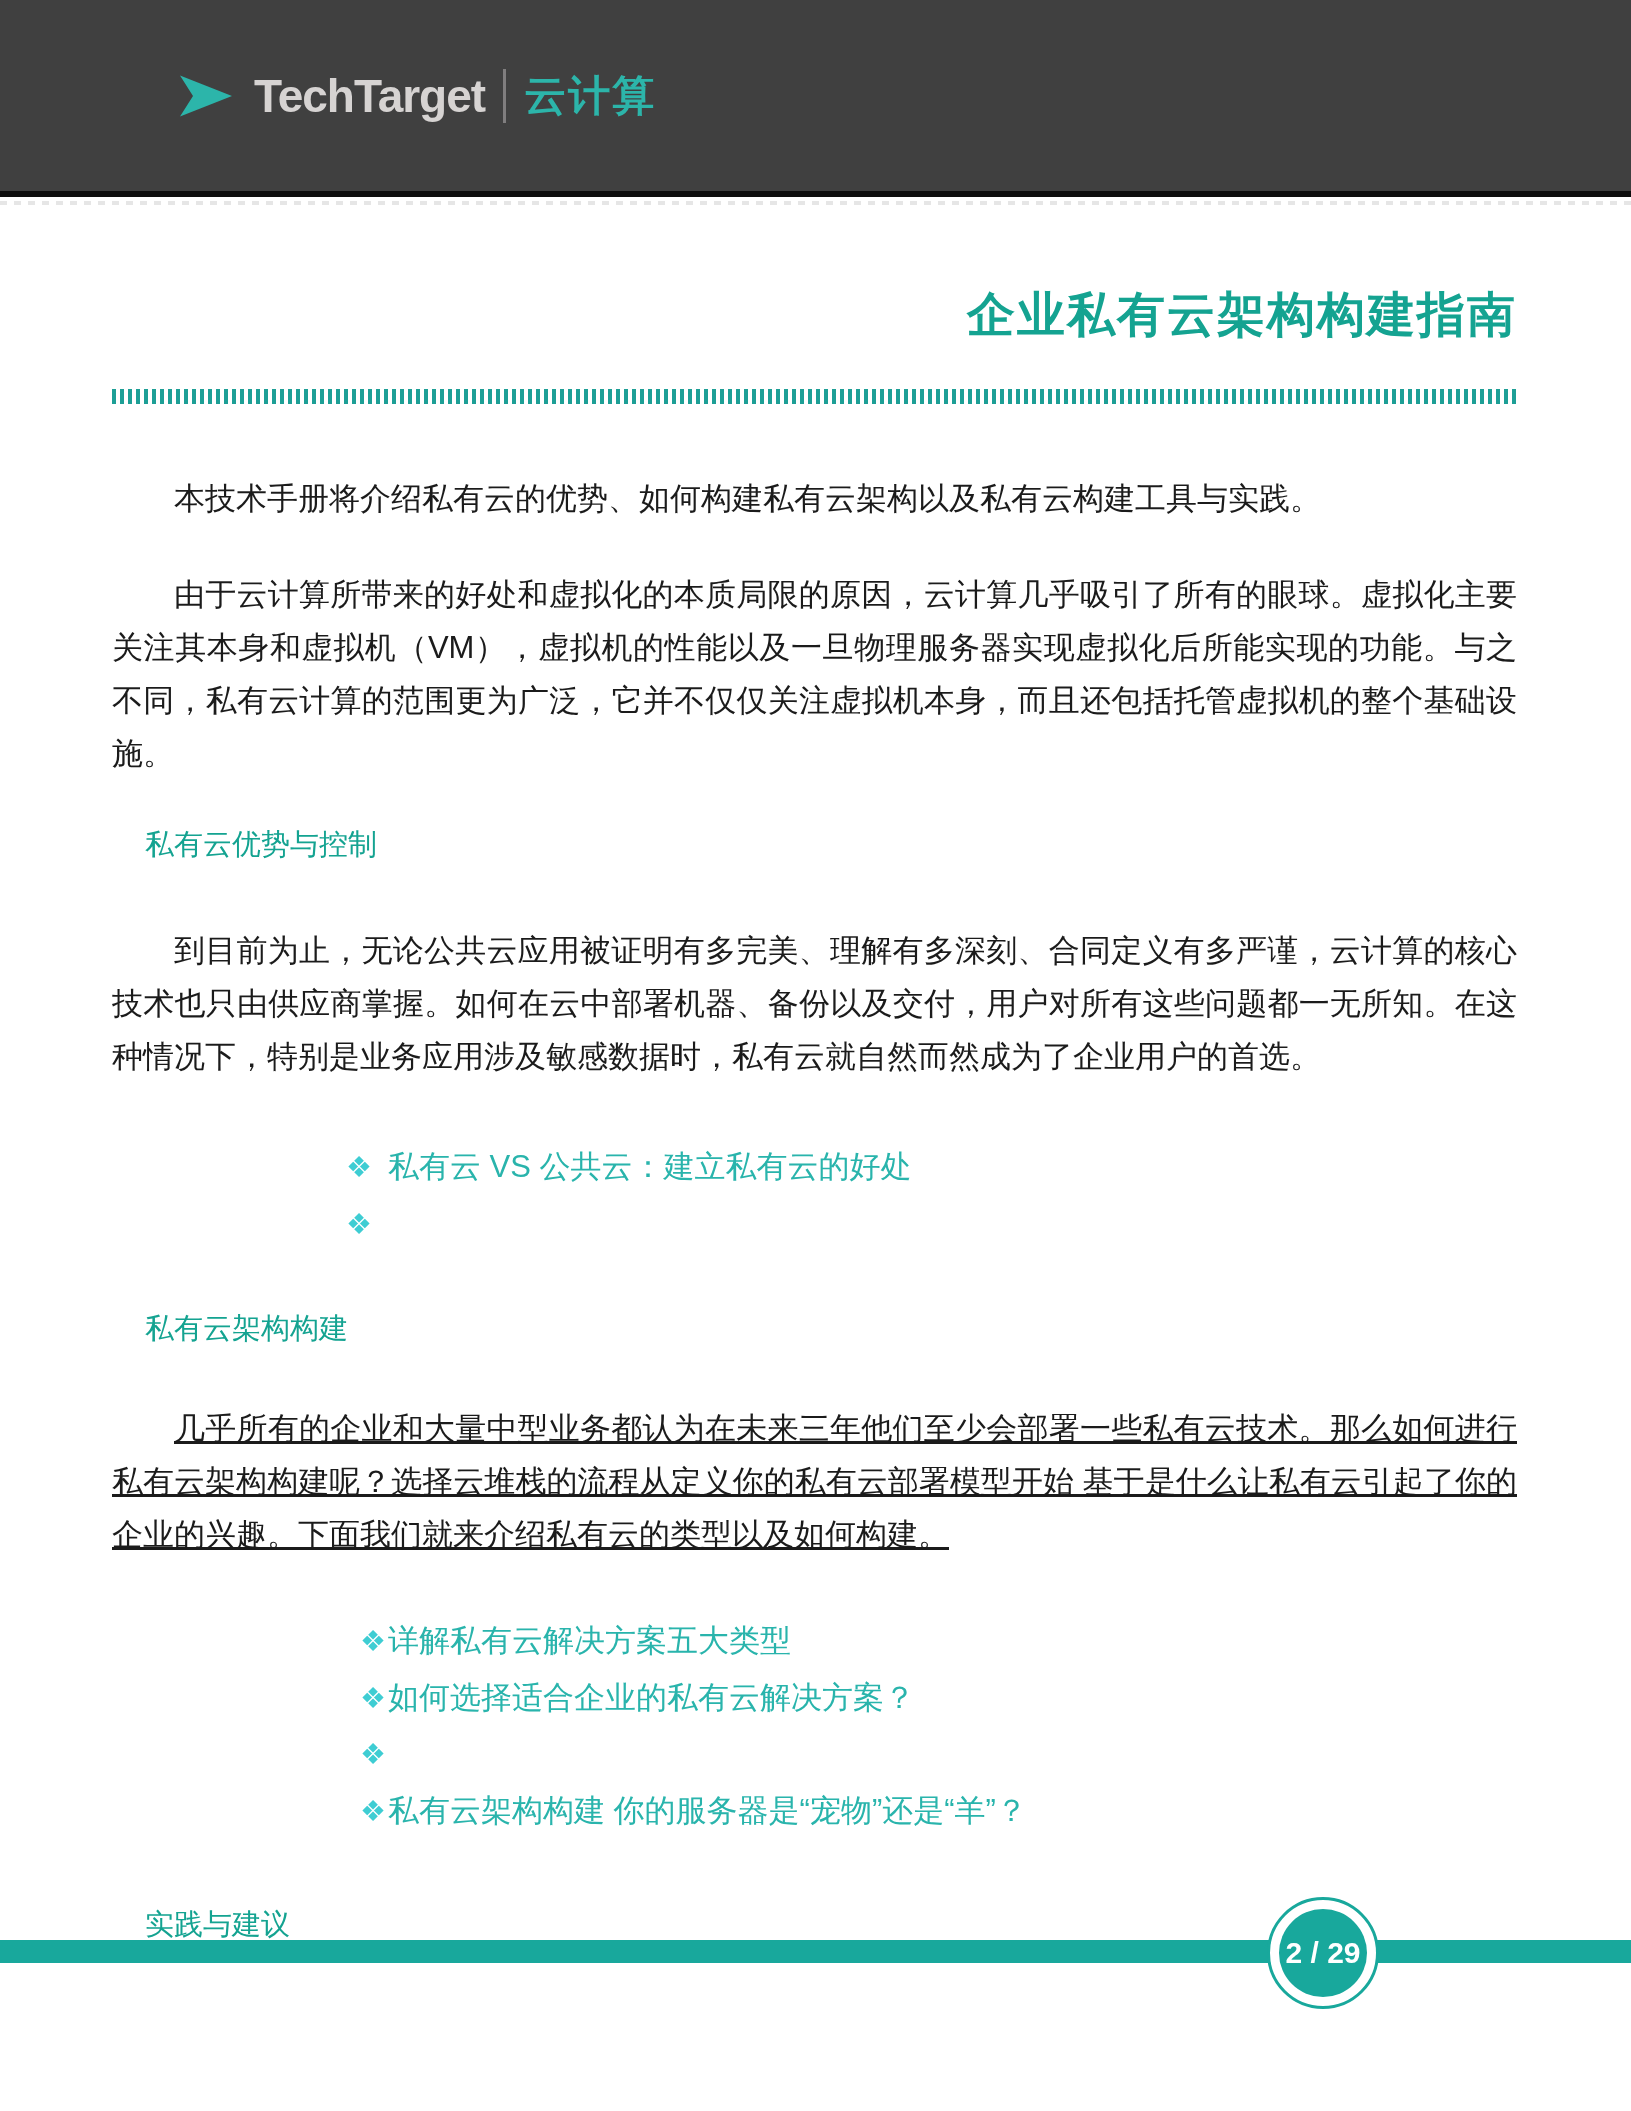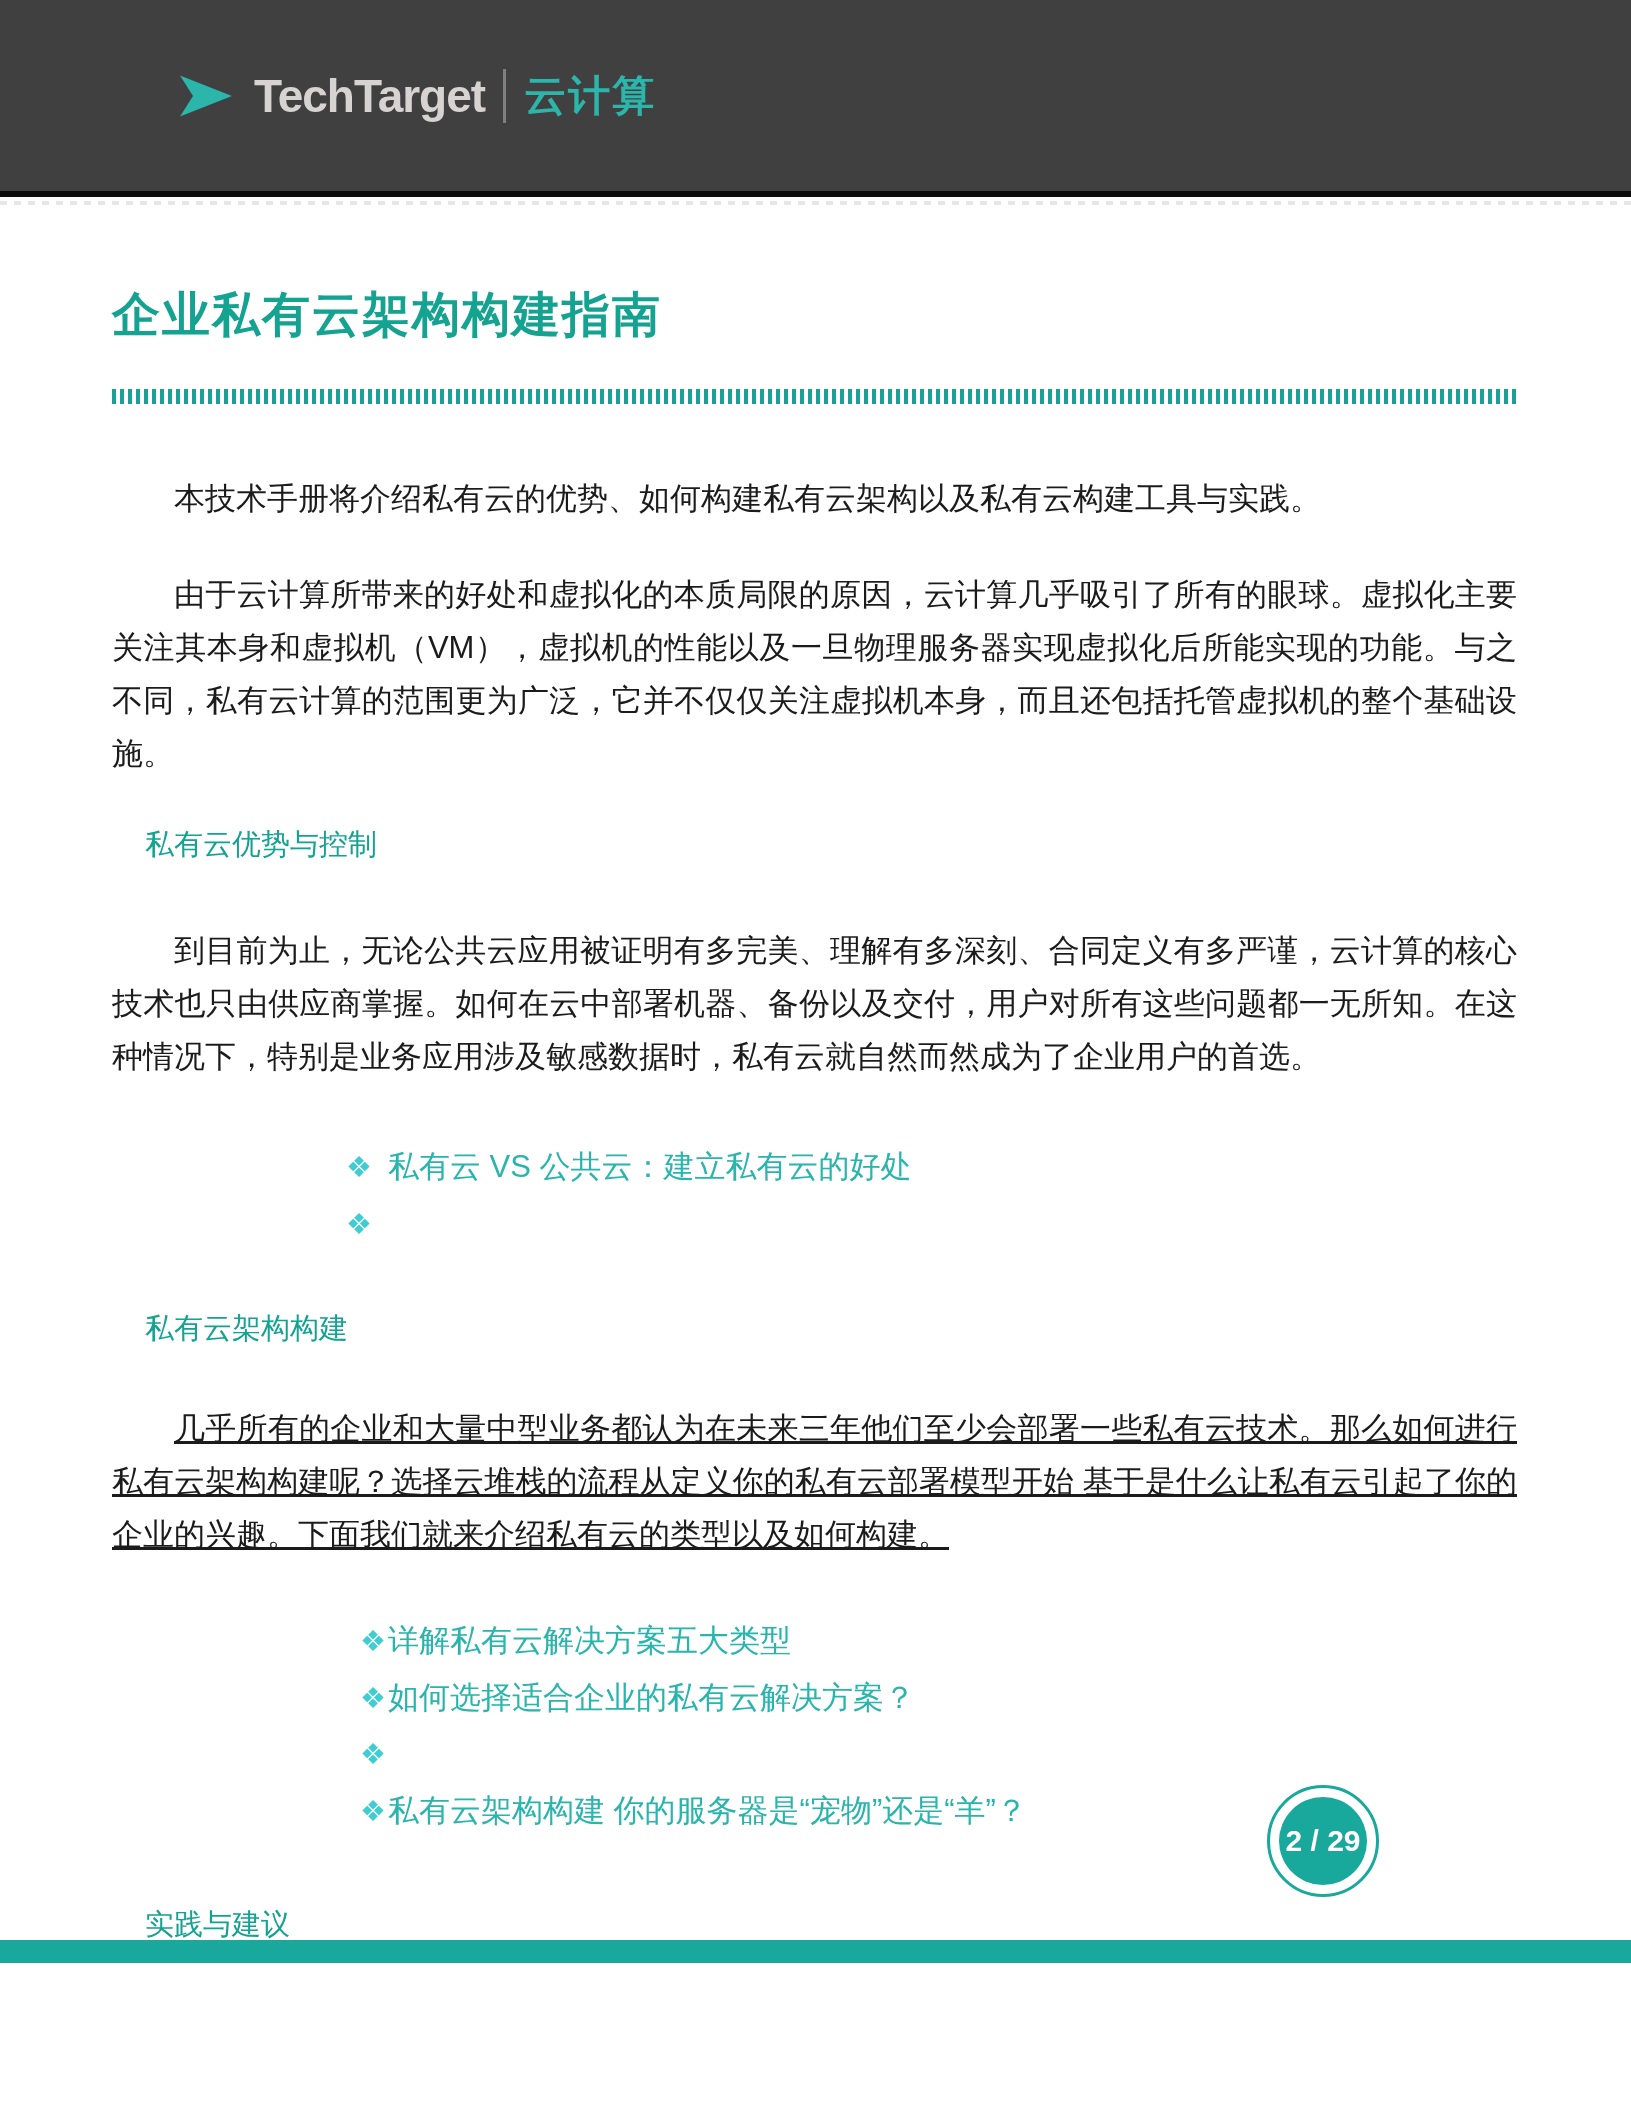--- a/index.html
+++ b/index.html
@@ -20,21 +20,21 @@
   .product{font-size:42px;font-weight:bold;color:#2cb5aa;letter-spacing:2px;}
   
   .faint-rule{
     height:4px;margin-top:4px;width:100%;
     background:repeating-linear-gradient(90deg,#e6e6e6 0 7px,transparent 7px 14px);
   }
   
   .content{margin:0 114px 0 112px;}
   .doc-title{
     margin:80px 0 0 0;font-size:48px;line-height:60px;font-weight:bold;
-    color:#14a391;text-align:left;letter-spacing:2px;
+    color:#14a391;text-align:right;letter-spacing:2px;
   }
   .dotted-rule{
     margin-top:44px;height:15px;
     background:repeating-linear-gradient(90deg,#1d9f96 0 4px,transparent 4px 8px);
   }
   .para{
     margin:0;font-size:31px;line-height:53px;text-indent:2em;
     text-align:justify;color:#1b1b1b;
   }
   .para.p1{margin-top:43px;}
@@ -55,21 +55,21 @@
   .link-list.list2 li{margin-bottom:3px;}
   .bullet{color:#3ecdd3;font-size:29px;flex:0 0 auto;}
   .list1 .bullet{margin-right:16px;}
   .list2 .bullet{margin-right:2px;}
   .doc-link{color:#29b4ac;text-decoration:none;cursor:pointer;}
   
   .footer-bar{
     position:absolute;left:0;right:0;top:1940px;height:23px;background:#18a89c;
   }
   .page-badge{
-    position:absolute;left:1267px;top:1785px;width:112px;height:112px;
+    position:absolute;left:1267px;top:1897px;width:112px;height:112px;
     border:3px solid #18a89c;border-radius:50%;background:#ffffff;
     display:flex;align-items:center;justify-content:center;box-sizing:border-box;
   }
   .badge-inner{
     width:88px;height:88px;border-radius:50%;background:#18a89c;
     display:flex;align-items:center;justify-content:center;
   }
   .badge-inner span{color:#ffffff;font-size:30px;font-weight:bold;white-space:nowrap;}
 </style>
 </head>

